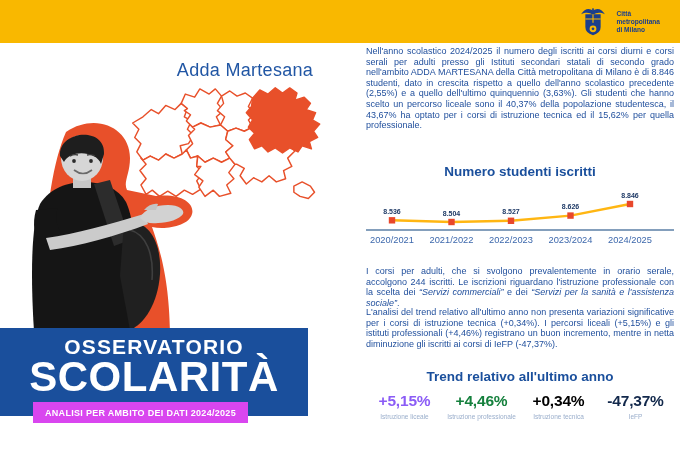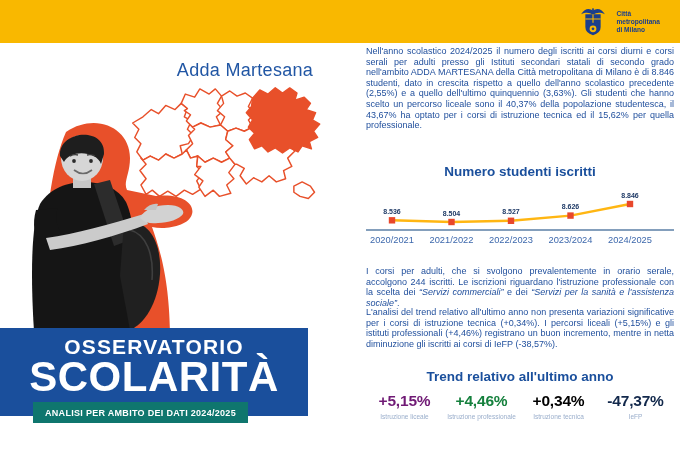--- a/index.html
+++ b/index.html
@@ -15,21 +15,21 @@
   
   .area-title { position:absolute; left:128px; top:60px; width:234px; text-align:center;
                 color:#2156A4; font-size:18px; letter-spacing:.3px; font-weight:normal; z-index:1; }
   .map-wrap { position:absolute; left:112px; top:84px; z-index:0; }
   .person-wrap { position:absolute; left:6px; top:118px; z-index:1; }
 
   .banner { position:absolute; left:0; top:328px; width:308px; height:88px; background:#1A4F9C;
             z-index:2; color:#ffffff; text-align:center; padding-top:7px; }
   .banner-line1 { font-size:21px; font-weight:bold; letter-spacing:1.2px; }
   .banner-line2 { font-size:42px; font-weight:bold; letter-spacing:.5px; margin-top:-6px; }
-  .substrip { position:absolute; left:33px; top:402px; width:215px; height:21px; background:#0f766e;
+  .substrip { position:absolute; left:33px; top:402px; width:215px; height:21px; background:#d946ef;
               z-index:3; color:#ffffff; font-size:9px; font-weight:bold; letter-spacing:.3px;
               display:flex; align-items:center; justify-content:center; }
 
   
   .right-col { position:absolute; left:366px; top:0; width:308px; height:451px; }
   .right-col p { position:absolute; left:0; width:308px; color:#1F4E9C; font-size:9px;
                  line-height:1.18; text-align:justify; }
   .p1 { top:46px; }
   .p2 { top:266px; }
   .p3 { top:307px; }
@@ -143,26 +143,26 @@
         <text x="145" y="54.5" text-anchor="middle" font-size="9.3" fill="#3D68AC">2022/2023</text>
         <rect x="201.3" y="24.378947368421052" width="6.4" height="6.4" fill="#E8472B"></rect>
         <text x="204.5" y="21.07894736842105" text-anchor="middle" font-size="7" font-weight="bold" fill="#1F3A66">8.626</text>
         <text x="204.5" y="54.5" text-anchor="middle" font-size="9.3" fill="#3D68AC">2023/2024</text>
         <rect x="260.8" y="12.8" width="6.4" height="6.4" fill="#E8472B"></rect>
         <text x="264" y="9.5" text-anchor="middle" font-size="7" font-weight="bold" fill="#1F3A66">8.846</text>
         <text x="264" y="54.5" text-anchor="middle" font-size="9.3" fill="#3D68AC">2024/2025</text>
       </svg>
 
     <p class="p2"><span>I corsi per adulti, che si svolgono prevalentemente in orario serale, accolgono </span><span class="b">244</span><span> iscritti. Le iscrizioni riguardano l'istruzione professionale con la scelta dei </span><span class="i">“Servizi commerciali”</span><span> e dei </span><span class="i">“Servizi per la sanità e l'assistenza sociale”</span><span>.</span></p>
-    <p class="p3"><span>L'analisi del </span><span class="b">trend relativo all'ultimo anno</span><span> non presenta variazioni significative per i corsi di istruzione tecnica (+0,34%). I percorsi liceali (+5,15%) e gli istituti professionali (+4,46%) registrano un buon incremento, mentre in netta diminuzione gli iscritti ai corsi di IeFP (-38,57%).</span></p>
+    <p class="p3"><span>L'analisi del </span><span class="b">trend relativo all'ultimo anno</span><span> non presenta variazioni significative per i corsi di istruzione tecnica (+0,34%). I percorsi liceali (+5,15%) e gli istituti professionali (+4,46%) registrano un buon incremento, mentre in netta diminuzione gli iscritti ai corsi di IeFP (-47,37%).</span></p>
 
     <h2 class="sec-title trend-title">Trend relativo all'ultimo anno</h2>
     <div class="trend-row">
       <div class="trend-item">
-        <div class="trend-value" style="color: #701a75;">+5,15%</div>
+        <div class="trend-value" style="color: #8b5cf6;">+5,15%</div>
         <div class="trend-label">Istruzione liceale</div>
       </div>
       <div class="trend-item">
         <div class="trend-value" style="color: #15803d;">+4,46%</div>
         <div class="trend-label">Istruzione professionale</div>
       </div>
       <div class="trend-item">
         <div class="trend-value" style="color: #000000;">+0,34%</div>
         <div class="trend-label">Istruzione tecnica</div>
       </div>

